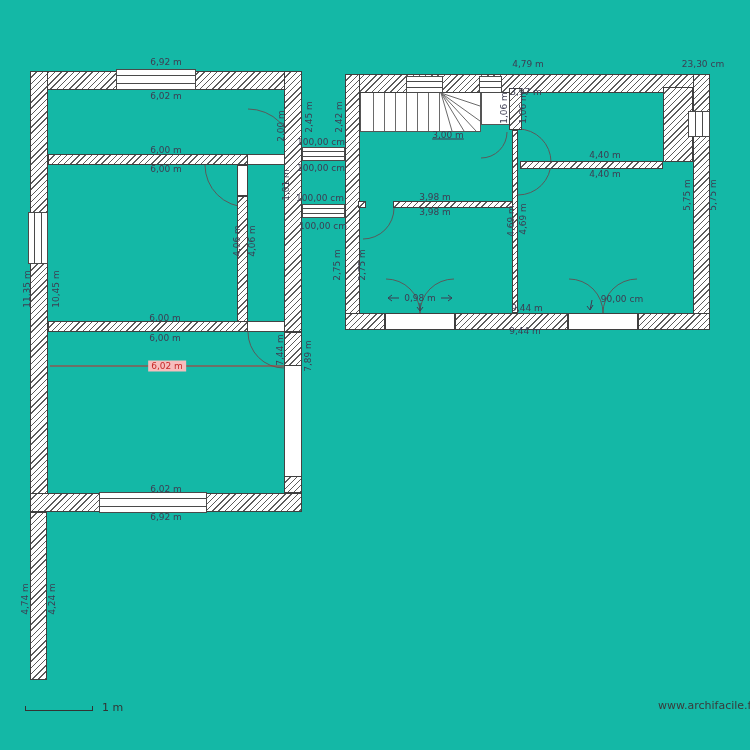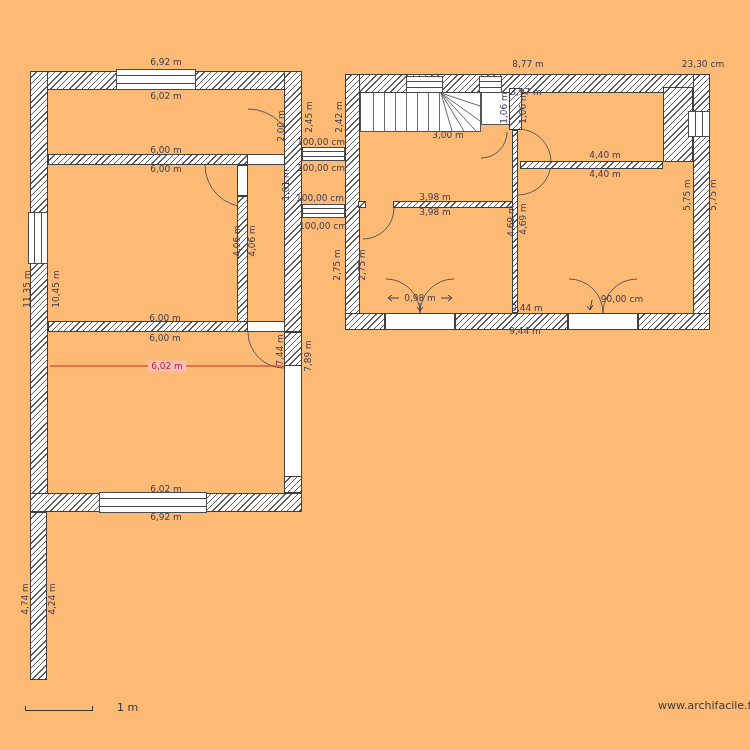--- a/index.html
+++ b/index.html
@@ -1,16 +1,16 @@
 <!DOCTYPE html>
 <html><head>
 <meta charset="utf-8">
 <style>
   html,body{margin:0;padding:0;background:#fff;}
-  #canvas{position:relative;width:750px;height:750px;background:#fdba74;overflow:hidden;
+  #canvas{position:relative;width:750px;height:750px;background:#14b8a6;overflow:hidden;
           font-family:"DejaVu Sans","Liberation Sans",sans-serif;}
   .wall{position:absolute;box-sizing:border-box;border:1px solid #3f3f3f;
         background:repeating-linear-gradient(135deg,#fff 0px,#fff 3.4px,#5c5c5c 3.4px,#5c5c5c 4.4px);}
   .wallw{position:absolute;box-sizing:border-box;border:1px solid #3f3f3f;background:#fff;}
   .gap-h{position:absolute;box-sizing:border-box;background:#fff;border-top:1px solid #444;border-bottom:1px solid #444;}
   .gap-v{position:absolute;box-sizing:border-box;background:#fff;border-left:1px solid #444;border-right:1px solid #444;}
   .win{position:absolute;box-sizing:border-box;background:#fff;border:1px solid #4a4a4a;
        display:flex;align-items:center;justify-content:center;}
   .win-h i{display:block;width:100%;height:36%;border-top:1px solid #4a4a4a;border-bottom:1px solid #4a4a4a;}
   .win-v i{display:block;height:100%;width:30%;border-left:1px solid #4a4a4a;border-right:1px solid #4a4a4a;}
@@ -146,38 +146,38 @@
       <div class="dim v" style="left: 252px; top: 241px;">4,06 m</div>
       <div class="dim" style="left: 165px; top: 318px;">6,00 m</div>
       <div class="dim" style="left: 165px; top: 338px;">6,00 m</div>
       <div class="dim red" style="left: 167px; top: 366px;">6,02 m</div>
       <div class="dim v" style="left: 280px; top: 350px;">7,44 m</div>
       <div class="dim v" style="left: 308px; top: 356px;">7,89 m</div>
       <div class="dim" style="left: 166px; top: 489px;">6,02 m</div>
       <div class="dim" style="left: 166px; top: 517px;">6,92 m</div>
       <div class="dim v" style="left: 25px; top: 599px;">4,74 m</div>
       <div class="dim v" style="left: 52px; top: 599px;">4,24 m</div>
-      <div class="dim" style="left: 528px; top: 64px;">8,77 m</div>
+      <div class="dim" style="left: 528px; top: 64px;">4,79 m</div>
       <div class="dim" style="left: 703px; top: 64px;">23,30 cm</div>
       <div class="dim" style="left: 526px; top: 92px;">3,97 m</div>
-      <div class="dim" style="left: 448px; top: 135px;">3,00 m</div>
+      <div class="dim" style="left: 448px; top: 135px; text-decoration: underline;">3,00 m</div>
       <div class="dim v" style="left: 504px; top: 108px;">1,06 m</div>
       <div class="dim v" style="left: 523px; top: 108px;">1,06 m</div>
       <div class="dim" style="left: 605px; top: 155px;">4,40 m</div>
       <div class="dim" style="left: 605px; top: 174px;">4,40 m</div>
       <div class="dim v" style="left: 687px; top: 195px;">5,75 m</div>
       <div class="dim v" style="left: 713px; top: 195px;">5,75 m</div>
       <div class="dim" style="left: 435px; top: 197px;">3,98 m</div>
       <div class="dim" style="left: 435px; top: 212px;">3,98 m</div>
       <div class="dim v" style="left: 511px; top: 221px;">4,69 m</div>
       <div class="dim v" style="left: 523px; top: 219px;">4,69 m</div>
       <div class="dim v" style="left: 337px; top: 265px;">2,75 m</div>
       <div class="dim v" style="left: 362px; top: 265px;">2,75 m</div>
       <div class="dim" style="left: 420px; top: 298px;">0,98 m</div>
       <div class="dim" style="left: 622px; top: 299px;">90,00 cm</div>
       <div class="dim" style="left: 527px; top: 308px;">9,44 m</div>
       <div class="dim" style="left: 525px; top: 331px;">9,44 m</div>
     </div>
 
   <div class="scalebar" style="left:25px;top:706px;width:68px;height:5px;"></div>
-  <div class="scaletext" style="left:117px;top:701px;">1 m</div>
+  <div class="scaletext" style="left:102px;top:701px;">1 m</div>
   <div class="watermark" style="left:658px;top:699px;">www.archifacile.fr</div>
 </div>
 
 </body></html>

